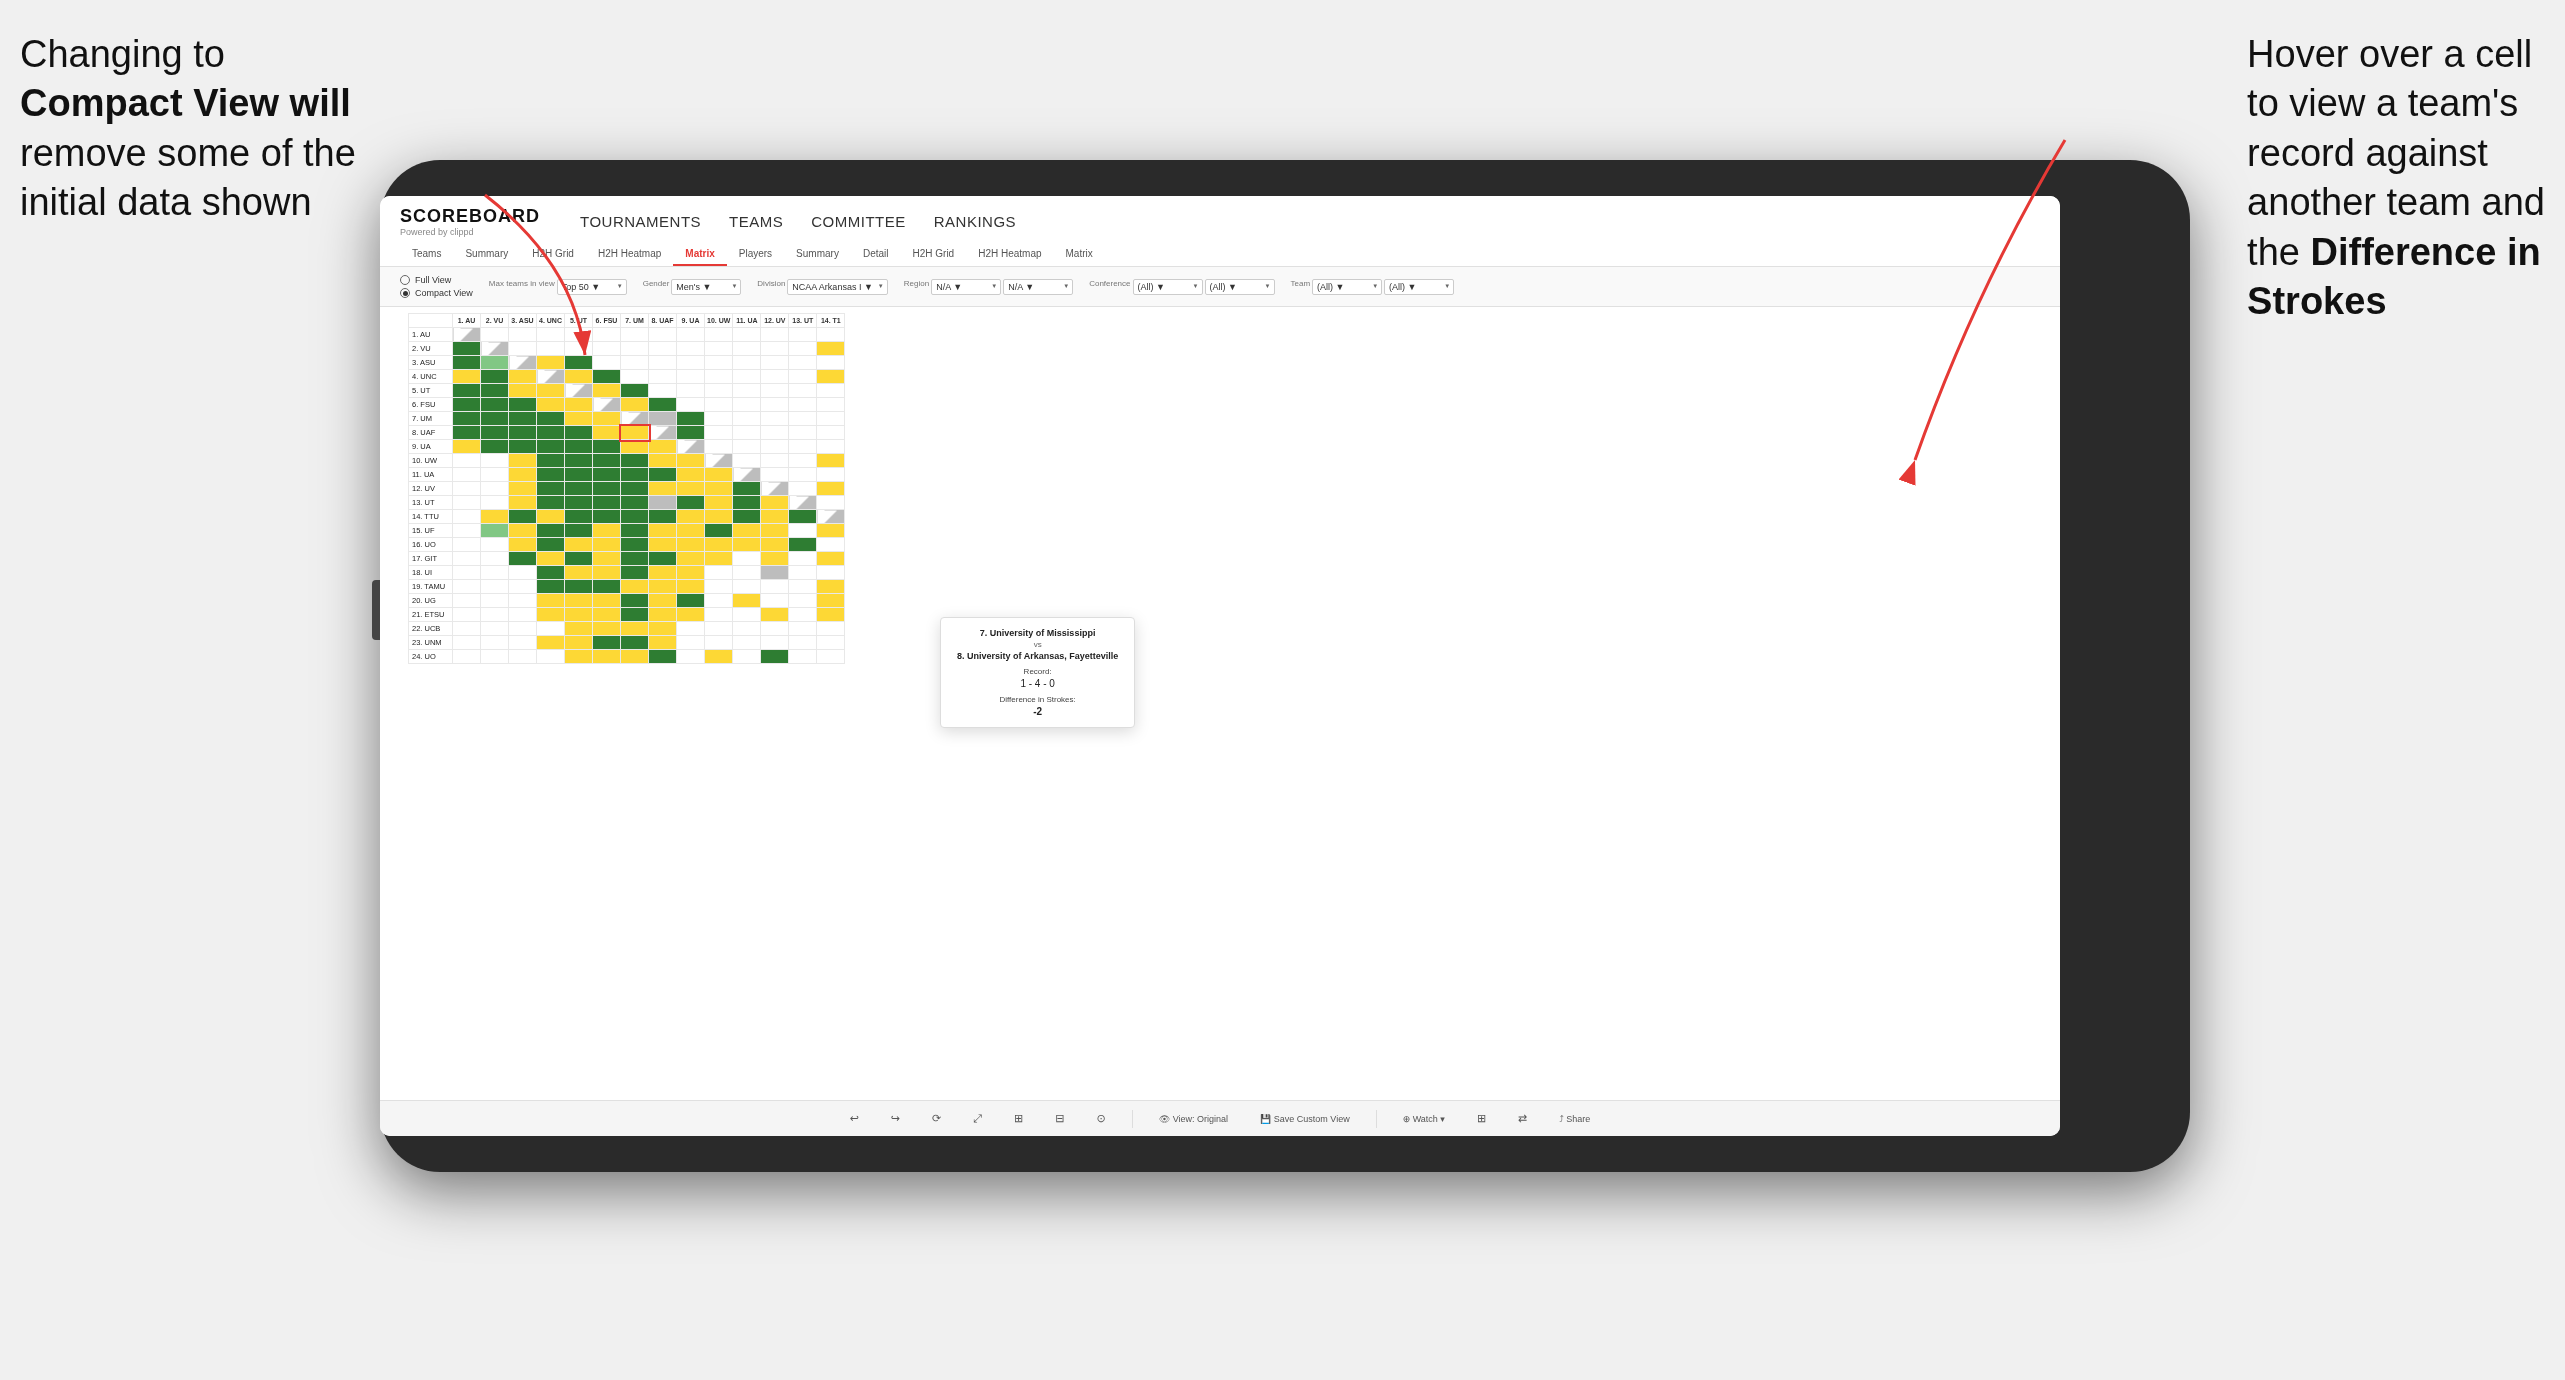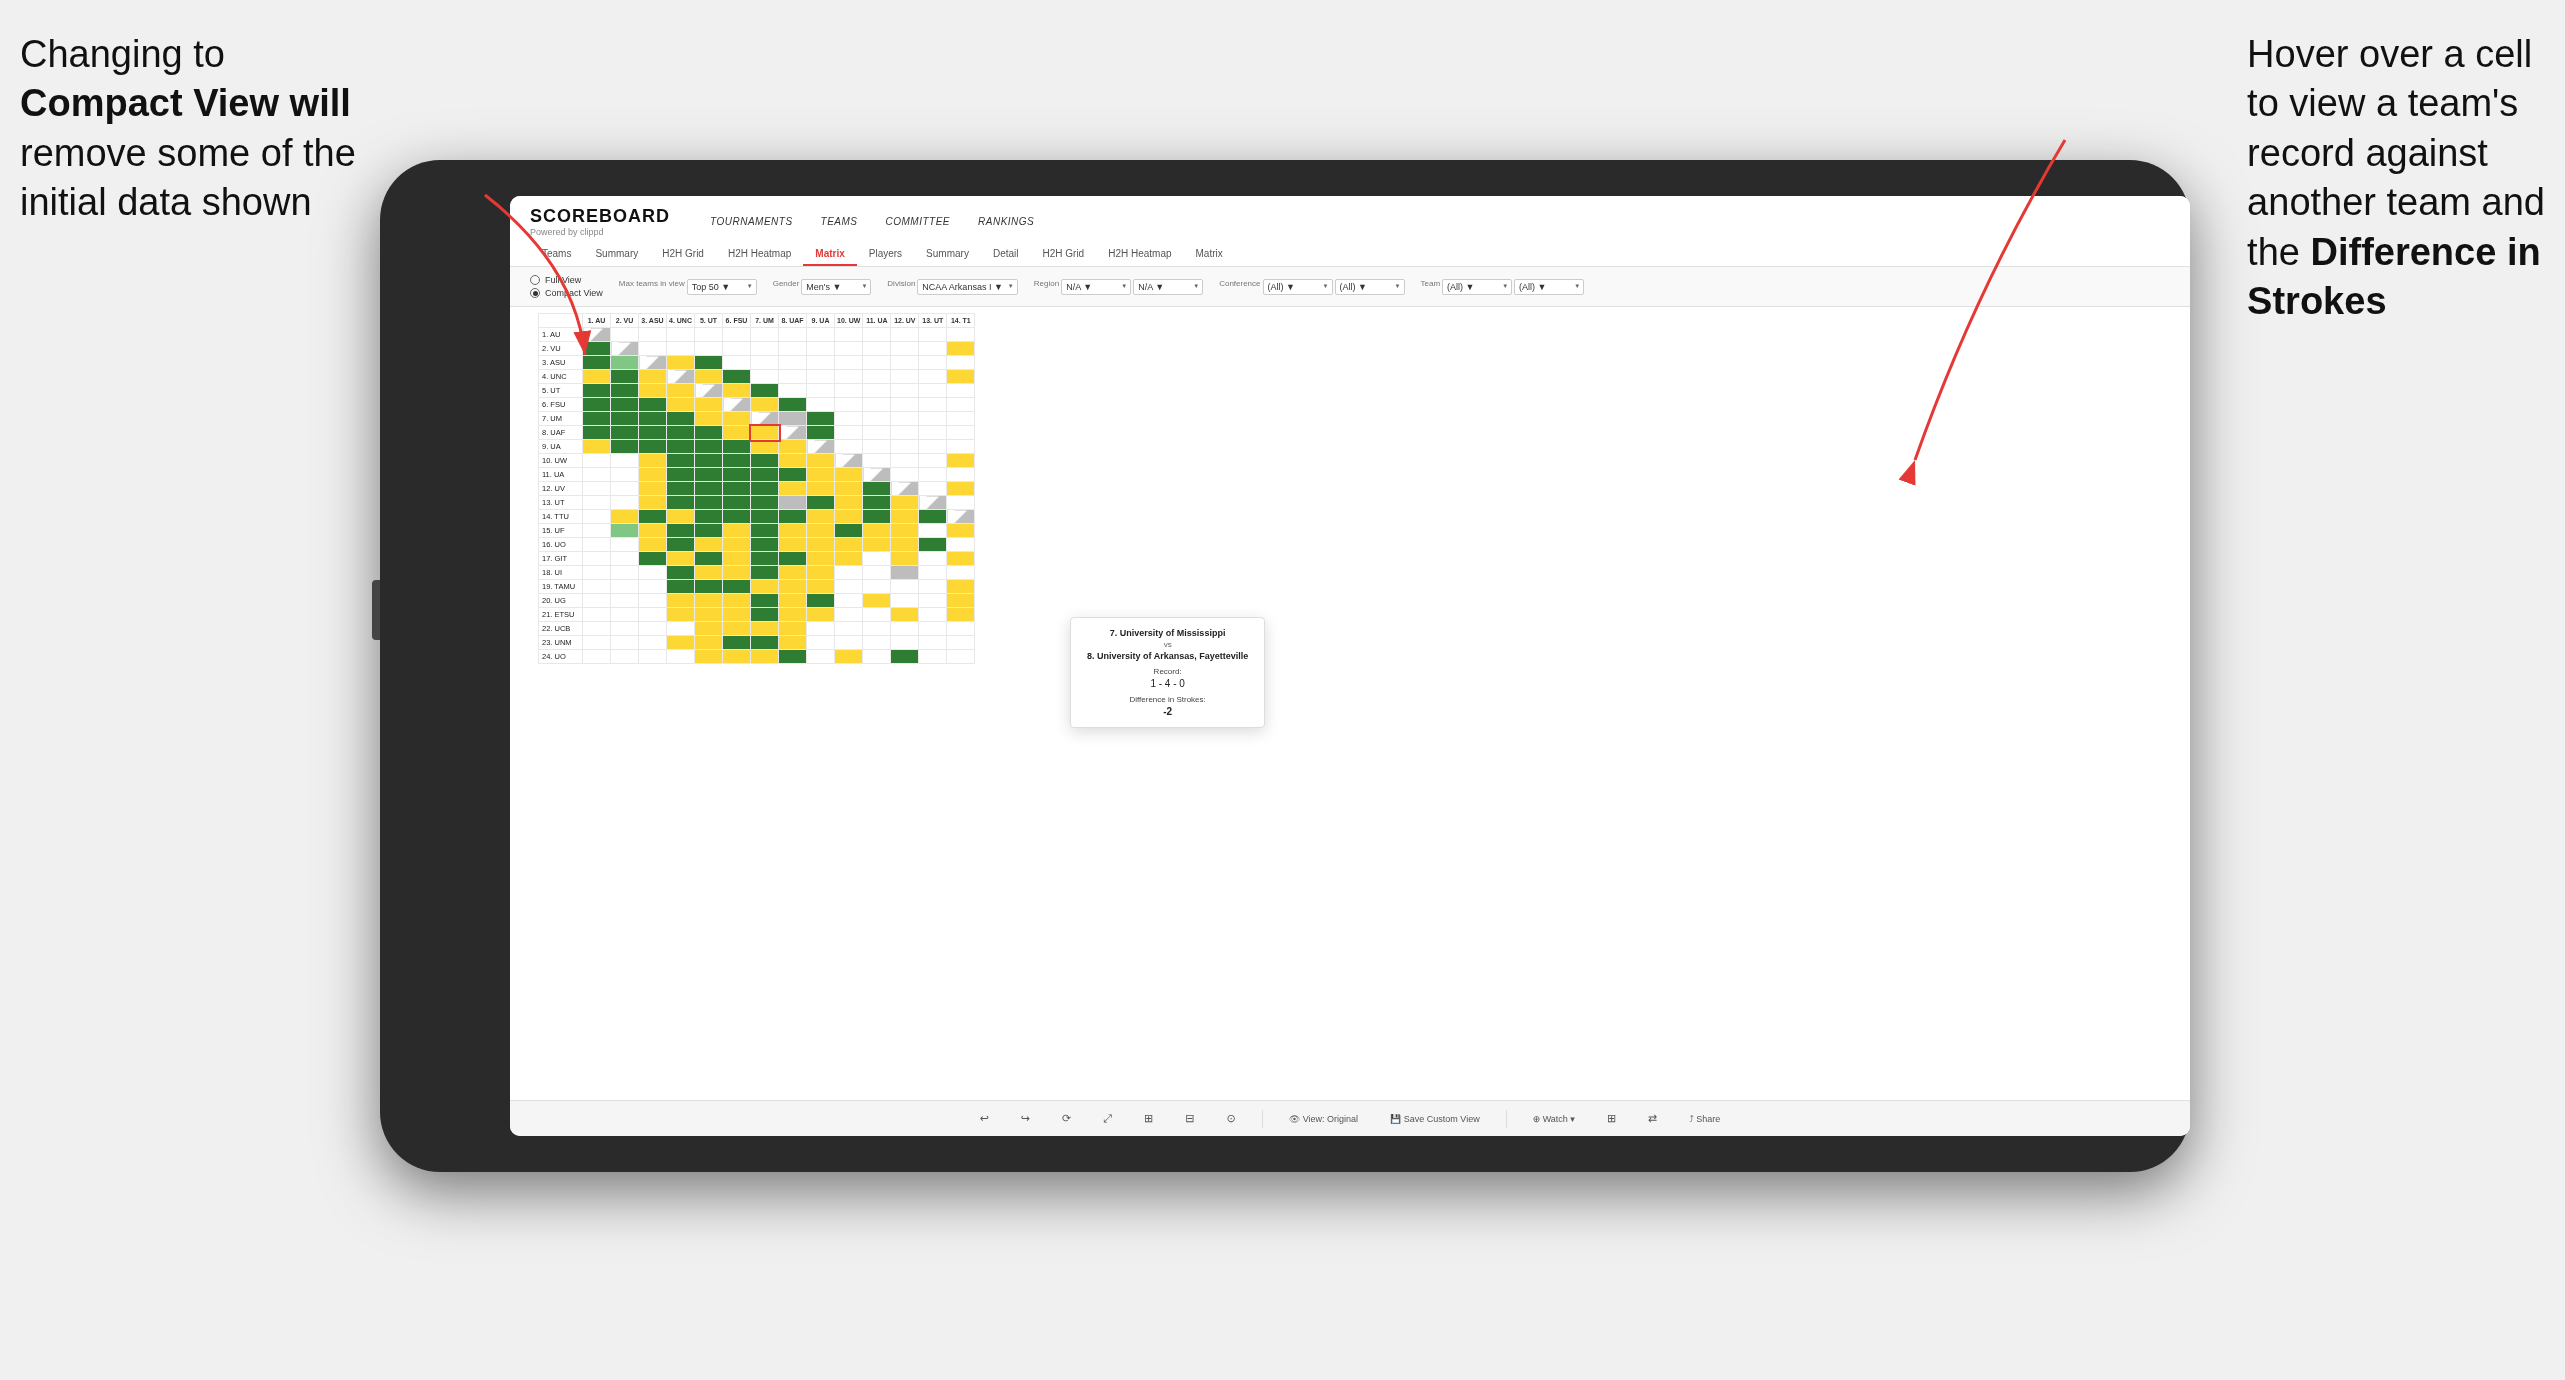--- a/index.html
+++ b/index.html
@@ -41,21 +41,21 @@
       position: absolute;
       top: 160px;
       left: 380px;
       width: 1810px;
       height: 1012px;
       background: #2a2a2a;
       border-radius: 60px;
       box-shadow: 0 20px 60px rgba(0,0,0,0.5);
       display: flex;
       align-items: center;
-      justify-content: flex-end;
+      justify-content: flex-start;
     }
     .tablet-screen {
       width: 1680px;
       height: 940px;
       background: #fff;
       border-radius: 10px;
       overflow: hidden;
       position: relative;
     }
     
@@ -93,26 +93,25 @@
     }
     .logo-powered {
       font-size: 9px;
       color: #888;
     }
     .nav-items {
       display: flex;
       gap: 28px;
     }
     .nav-item {
-      font-size: 10px;
+      font-size: 15px;
       color: #333;
       cursor: pointer;
       font-weight: 500;
       letter-spacing: 0.5px;
-      font-style: italic;
     }
     .sub-tabs {
       display: flex;
       gap: 0;
       border-bottom: none;
     }
     .sub-tab {
       font-size: 10px;
       color: #555;
       padding: 5px 12px;

